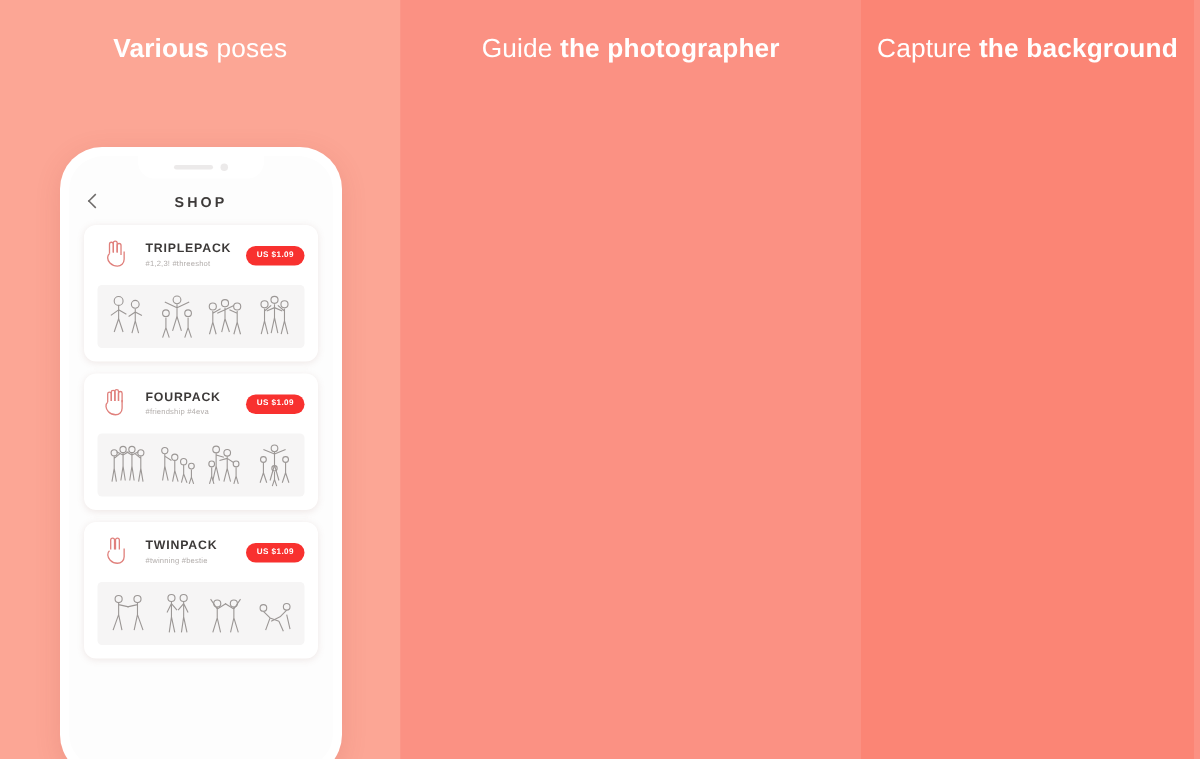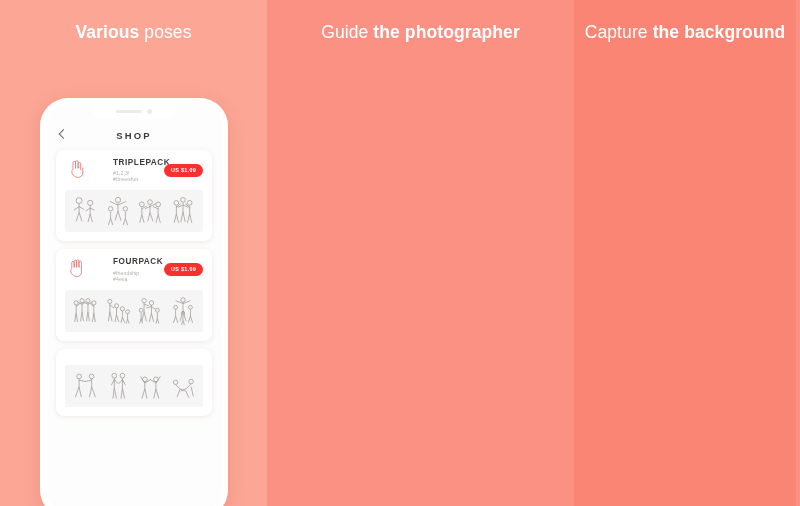--- a/index.html
+++ b/index.html
@@ -62,21 +62,21 @@
     width: 6px; height: 6px; border-left: 1.3px solid #6d6a69; border-bottom: 1.3px solid #6d6a69;
     transform: rotate(45deg);
   }
 
   .shop-list { position: absolute; top: 46px; left: 0; right: 0; bottom: 0; padding: 0 10px; }
   .pack-card {
     background: #ffffff; border-radius: 8px; margin-bottom: 8px;
     box-shadow: 0 1px 5px rgba(160,120,115,0.16);
     padding: 8px 9px 9px 9px;
   }
-  .pack-top { display: flex; align-items: center; gap: 24px; }
+  .pack-top { display: flex; align-items: center; gap: 8px; }
   .pack-emoji { width: 24px; height: 24px; flex: 0 0 24px; }
   .pack-meta { flex: 1 1 auto; min-width: 0; }
   .pack-name { font-size: 8.2px; font-weight: 700; letter-spacing: 0.55px; color: #3c3938; line-height: 1.25; }
   .pack-tags { font-size: 5.1px; color: #b3aeac; margin-top: 2px; letter-spacing: 0.12px; }
   .price-badge {
     flex: 0 0 auto; background: #f8312f; color: #ffffff;
     font-size: 5.4px; font-weight: 700; letter-spacing: 0.3px;
     padding: 3.5px 7px; border-radius: 9px; white-space: nowrap;
   }
   .pose-strip {
@@ -231,20 +231,34 @@
                   <circle cx="30" cy="18" r="2.6"></circle>
                     <path d="M30 21 v9 M30 30 l-3 9 M30 30 l3 9"></path>
                   <circle cx="20" cy="26" r="2.4"></circle>
                     <path d="M20 29 v7 M20 36 l-2 6 M20 36 l2 6"></path>
                 </g>
               </svg>
             </div>
           </div>
 
           <div class="pack-card">
+            <div class="pack-top">
+              <svg class="pack-emoji" viewBox="0 0 30 30">
+                <g fill="none" stroke="#e0807c" stroke-width="1.1">
+                  <path d="M11 13 V5 a1.6 1.6 0 013.2 0 V13"></path>
+                  <path d="M15 13 V5 a1.6 1.6 0 013.2 0 V13"></path>
+                  <path d="M10 14 c-2 1.6-2 5.2.6 7.8 c2 2 4.3 2.6 6 2.6 c3 0 5.6-2.2 5.6-5.4 V12"></path>
+                </g>
+              </svg>
+              <div class="pack-meta">
+                <div class="pack-name">TWINPACK</div>
+                <div class="pack-tags">#twinning #bestie</div>
+              </div>
+              <div class="price-badge">US $1.09</div>
+            </div>
             <div class="pose-strip">
               <svg class="pose-thumb" viewBox="0 0 40 46">
                 <g fill="none" stroke="#8c8785" stroke-width="1">
                   <circle cx="12" cy="10" r="3.2"></circle>
                     <path d="M12 13 v11 M12 24 l-5 14 M12 24 l3 14 M12 15 l9 2"></path>
                   <circle cx="29" cy="10" r="3.2"></circle>
                     <path d="M29 13 v11 M29 24 l5 14 M29 24 l-3 14 M29 15 l-9 2"></path>
                 </g>
               </svg>
               <svg class="pose-thumb" viewBox="0 0 40 46">

